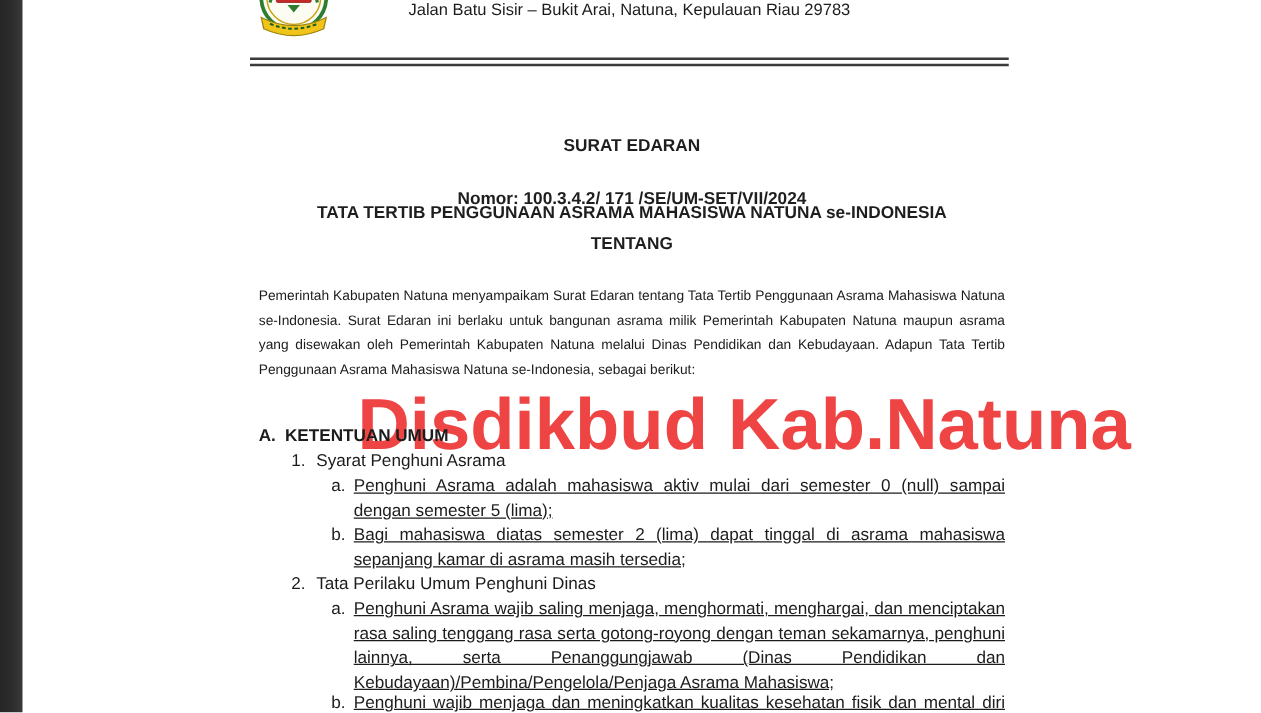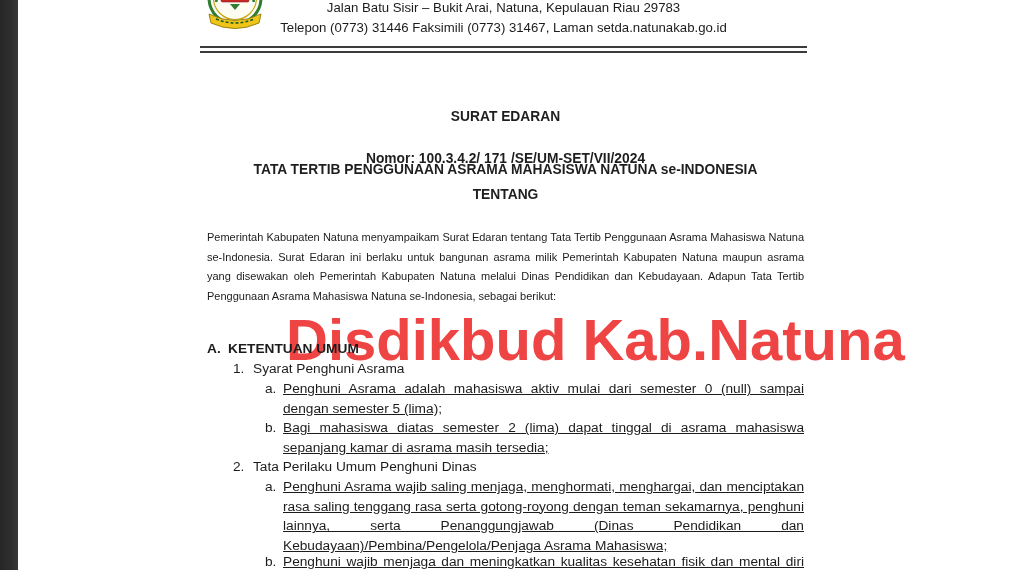--- a/index.html
+++ b/index.html
@@ -87,21 +87,20 @@
         <path d="M29,6 L31,1 L33,6 Z" fill="#c8a415"></path>
         <rect x="17" y="21" width="28" height="9" rx="1.5" fill="#c62828" stroke="#8e1b1b" stroke-width="0.6"></rect>
         <text x="31" y="28" font-size="5.2" font-weight="bold" fill="#ffd54f" text-anchor="middle" font-family="Liberation Sans, sans-serif">NATUNA</text>
         <path d="M26,32 L31,38 L36,32 Z" fill="#2e7d32"></path>
         <path d="M5,42 Q31,55 57,42 L55,51 Q31,62 7,51 Z" fill="#f0c419" stroke="#9c8410" stroke-width="1"></path>
         <path d="M12,47 Q31,55 50,47" fill="none" stroke="#1b5e20" stroke-width="1.6" stroke-dasharray="3 2"></path>
       </svg>
     </div>
 
     <div class="addr addr1">Jalan Batu Sisir – Bukit Arai, Natuna, Kepulauan Riau 29783</div>
-    <div class="addr addr2">Telepon (0773) 31446 Faksimili (0773) 31467, Laman setda.natunakab.go.id</div>
     <div class="rule"></div>
 
     <div class="tline t1">SURAT EDARAN</div>
     <div class="tline t2">Nomor: 100.3.4.2/ 171 /SE/UM-SET/VII/2024</div>
     <div class="tline t3">TENTANG</div>
     <div class="tline t4">TATA TERTIB PENGGUNAAN ASRAMA MAHASISWA NATUNA se-INDONESIA</div>
 
     <div class="para">Pemerintah Kabupaten Natuna menyampaikam Surat Edaran tentang Tata Tertib Penggunaan Asrama Mahasiswa Natuna se-Indonesia. Surat Edaran ini berlaku untuk bangunan asrama milik Pemerintah Kabupaten Natuna maupun asrama yang disewakan oleh Pemerintah Kabupaten Natuna melalui Dinas Pendidikan dan Kebudayaan. Adapun Tata Tertib Penggunaan Asrama Mahasiswa Natuna se-Indonesia, sebagai berikut:</div>
 
     <div class="row sec-head">

